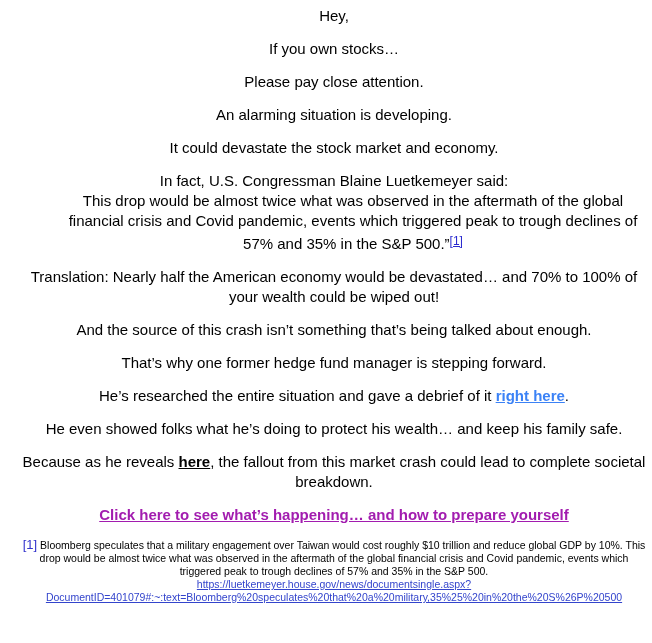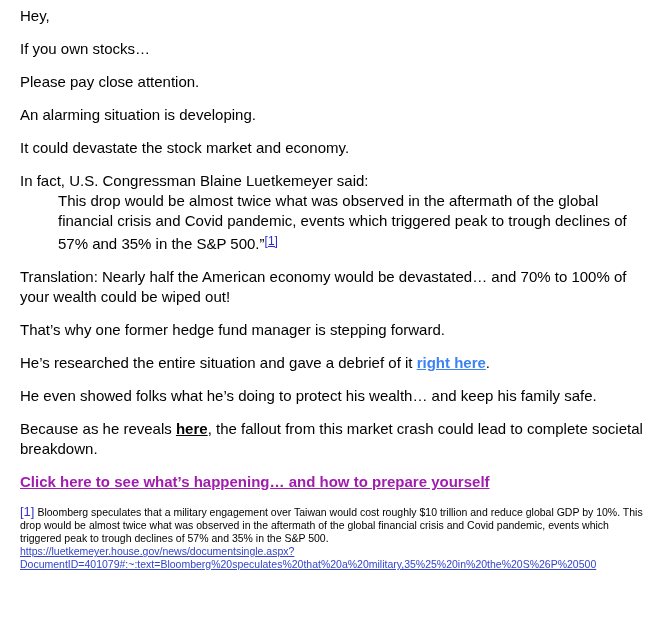--- a/index.html
+++ b/index.html
@@ -10,20 +10,21 @@
     color: #000000;
     font-family: "Liberation Sans", sans-serif;
     overflow: hidden;
   }
   .email {
     box-sizing: border-box;
     width: 652px;
     padding: 6px 4px 0 20px;
     font-size: 15px;
     line-height: 20px;
+    text-align: center;
   }
   .para { margin: 0 0 13px 0; }
   .quote-block { margin-left: 38px; }
   a.blue-link {
     color: #3b82f6;
     font-weight: bold;
     text-decoration: underline;
     cursor: pointer;
   }
   a.black-link {
@@ -78,20 +79,21 @@
 
   <p class="para">It could devastate the stock market and economy.</p>
 
   <div class="para">
     <div>In fact, U.S. Congressman Blaine Luetkemeyer said:</div>
     <div class="quote-block"><span>This drop would be almost twice what was observed in the aftermath of the global financial crisis and Covid pandemic, events which triggered peak to trough declines of 57% and 35% in the S&amp;P 500.”</span><a class="supref">[1]</a></div>
   </div>
 
   <p class="para">Translation: Nearly half the American economy would be devastated… and 70% to 100% of your wealth could be wiped out!</p>
 
+  <p class="para">And the source of this crash isn’t something that’s being talked about enough.</p>
 
   <p class="para">That’s why one former hedge fund manager is stepping forward.</p>
 
   <p class="para"><span>He’s researched the entire situation and gave a debrief of it </span><a class="blue-link">right here</a><span>.</span></p>
 
   <p class="para">He even showed folks what he’s doing to protect his wealth… and keep his family safe.</p>
 
   <p class="para"><span>Because as he reveals </span><a class="black-link">here</a><span>, the fallout from this market crash could lead to complete societal breakdown.</span></p>
 
   <p class="cta-para"><a class="cta-link">Click here to see what’s happening… and how to prepare yourself</a></p>

